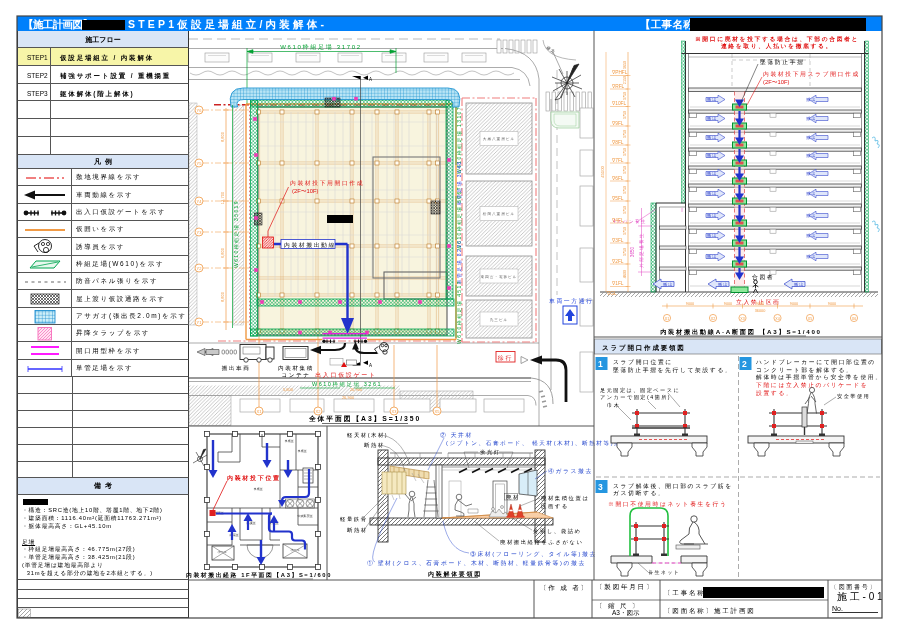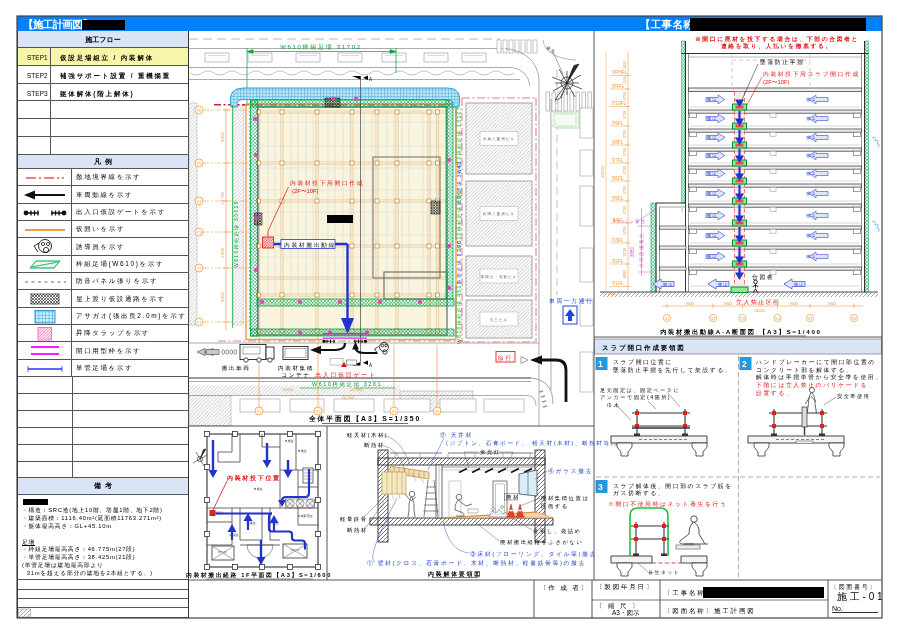--- a/index.html
+++ b/index.html
@@ -16,20 +16,21 @@
 </head>
 <body>
 <div id="page">
 
 <div class="abs" style="left:17px;top:16px;width:865px;height:14.5px;background:#0080fb;"></div>
 
 <div class="t" style="left:23px;top:18px;font-size:10.5px;color:#fff;font-weight:bold;letter-spacing:-0.6px;">【施工計画図】-</div>
 
 <div class="abs" style="left:82px;top:19.5px;width:43px;height:10px;background:#000;"></div>
 
+<div class="t" style="left:128px;top:18px;font-size:10.5px;color:#fff;font-weight:bold;letter-spacing:3.2px;">STEP1仮設足場組立/内装解体-</div>
 
 <div class="t" style="left:640px;top:18px;font-size:10.5px;color:#fff;font-weight:bold;letter-spacing:0.3px;">【工事名称】</div>
 
 <div class="abs" style="left:690px;top:17.5px;width:176px;height:13px;background:#000;"></div>
 
 <div class="row hdrrow" style="top:30.5px;height:17.5px;font-size:7px;line-height:17px;border-top:none;">施工フロー</div>
 
 <div class="row" style="top:48px;height:18px;background:#f7f5a8;">
  <div class="t" style="left:9px;top:6px;font-size:6.5px;">STEP1</div>
  <div class="abs" style="left:32px;top:0;width:0;height:100%;border-left:1px solid #555;"></div>

